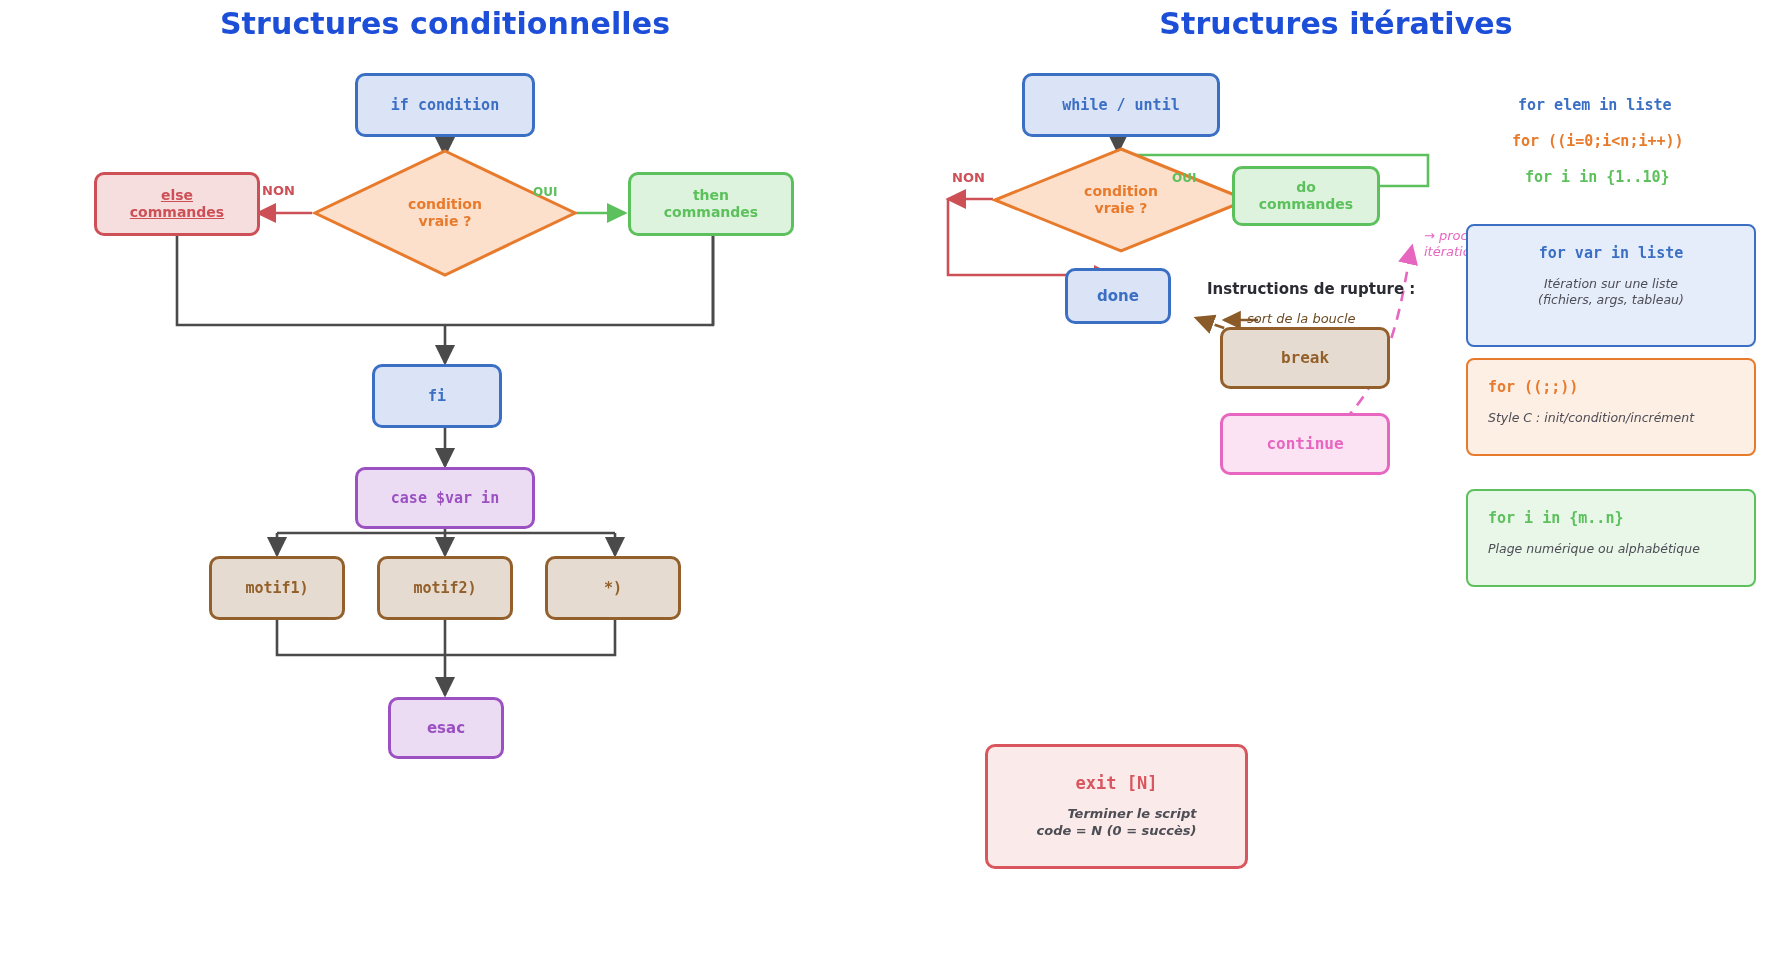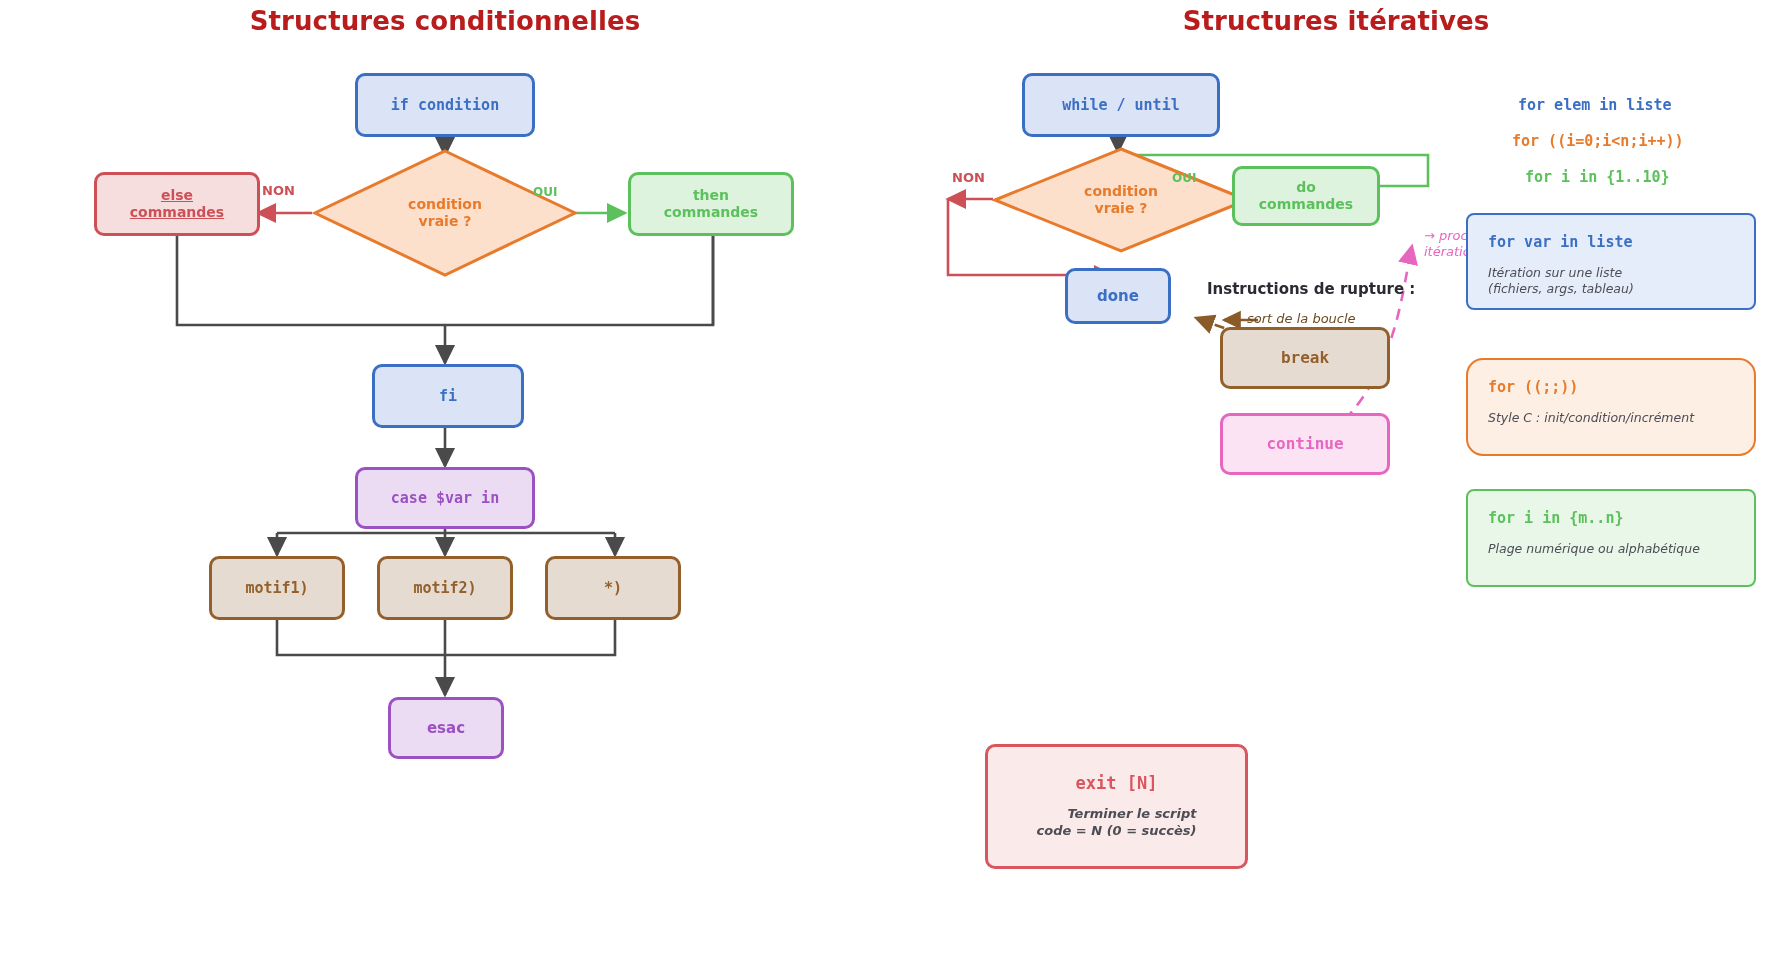--- a/index.html
+++ b/index.html
@@ -23,23 +23,23 @@
   svg.edges {
     position: absolute;
     left: 0; top: 0;
     width: 1780px;
     height: 980px;
     pointer-events: none;
   }
 
   .panel-title {
     position: absolute;
-    font-size: 26px;
-    font-weight: bold;
-    color: #b91c1c;
+    font-size: 30px;
+    font-weight: bold;
+    color: #1d4ed8;
     letter-spacing: .1px;
     white-space: nowrap;
     transform: translateX(-50%);
   }
 
   
   .node {
     position: absolute;
     box-sizing: border-box;
     border-radius: 10px;
@@ -156,21 +156,21 @@
   .card .card-desc {
     font-family: "DejaVu Sans", "Liberation Sans", sans-serif;
     font-style: italic;
     font-size: 12.5px;
     color: #4d4d55;
     line-height: 1.25;
     white-space: pre-line;
   }
   .card-blue   { background:#e6edfa; border-color:#3b6fc4; }
   .card-blue   .card-title { color:#3b6fc4; }
-  .card-orange { background:#fdefe4; border-color:#e87a2c;border-radius:17px; }
+  .card-orange { background:#fdefe4; border-color:#e87a2c; }
   .card-orange .card-title { color:#e87a2c; }
   .card-green  { background:#e9f7e9; border-color:#5cc15c; }
   .card-green  .card-title { color:#5cc15c; }
 
   .exit-title {
     font-family: "DejaVu Sans Mono", "Liberation Mono", monospace;
     font-weight: bold;
     font-size: 17px;
     color: #d9565e;
     margin-bottom: 12px;
@@ -267,21 +267,21 @@
 
   <span class="edge-label lab-non" style="left:262px; top:183px;">NON</span>
   <span class="edge-label lab-oui" style="left:533px; top:185px; font-size:12px;">OUI</span>
 
   <div class="node n-red sans" style="left:94px; top:172px; width:166px; height:64px;">else
 commandes</div>
 
   <div class="node n-green sans" style="left:628px; top:172px; width:166px; height:64px;">then
 commandes</div>
 
-  <div class="node n-blue" style="left:372px; top:364px; width:152px; height:64px;">fi</div>
+  <div class="node n-blue" style="left:372px; top:364px; width:130px; height:64px;">fi</div>
 
   <div class="node n-purple" style="left:355px; top:467px; width:180px; height:62px;">case $var in</div>
 
   <div class="node n-brown" style="left:209px; top:556px; width:136px; height:64px;">motif1)</div>
   <div class="node n-brown" style="left:377px; top:556px; width:136px; height:64px;">motif2)</div>
   <div class="node n-brown" style="left:545px; top:556px; width:136px; height:64px;">*)</div>
 
   <div class="node n-purple sans" style="left:388px; top:697px; width:116px; height:62px; font-size:15px;">esac</div>
 
   <div class="panel-title" style="left:1336px; top:6px;">Structures itératives</div>
@@ -312,21 +312,21 @@
   <span class="note-label note-brown" style="left:1247px; top:311px;">sort de la boucle</span>
 
   <div class="node n-brown" style="left:1220px; top:327px; width:170px; height:62px; font-size:16px;">break</div>
 
   <div class="node n-pink" style="left:1220px; top:413px; width:170px; height:62px; font-size:16px;">continue</div>
 
   <span class="snippet sn-blue" style="left:1518px; top:96px;">for elem in liste</span>
   <span class="snippet sn-orange" style="left:1512px; top:132px;">for ((i=0;i&lt;n;i++))</span>
   <span class="snippet sn-green" style="left:1525px; top:168px;">for i in {1..10}</span>
 
-  <div class="card card-blue" style="left:1466px; top:213px; width:290px; height:97px;">
+  <div class="card card-blue" style="left:1466px; top:224px; width:290px; height:123px;text-align:center;">
     <div class="card-title">for var in liste</div>
     <div class="card-desc">Itération sur une liste
 (fichiers, args, tableau)</div>
   </div>
 
   <div class="card card-orange" style="left:1466px; top:358px; width:290px; height:98px;">
     <div class="card-title">for ((;;))</div>
     <div class="card-desc">Style C : init/condition/incrément</div>
   </div>
 

